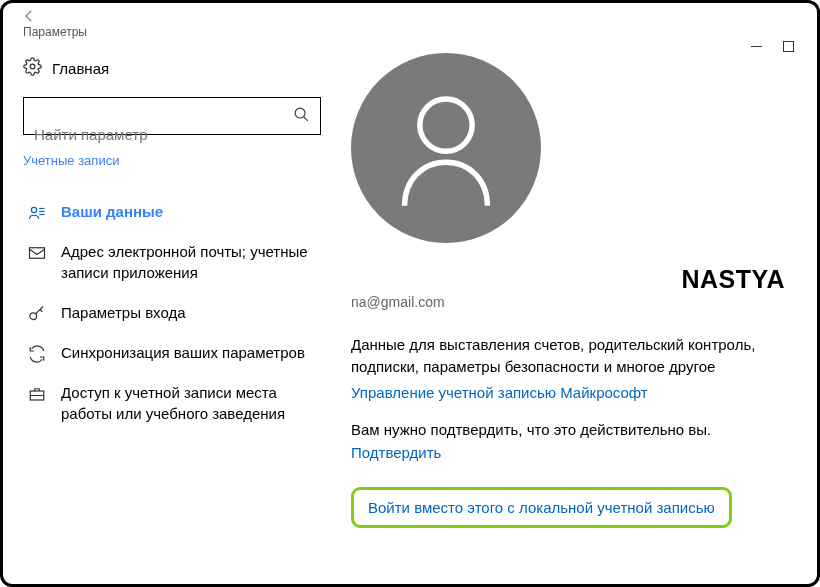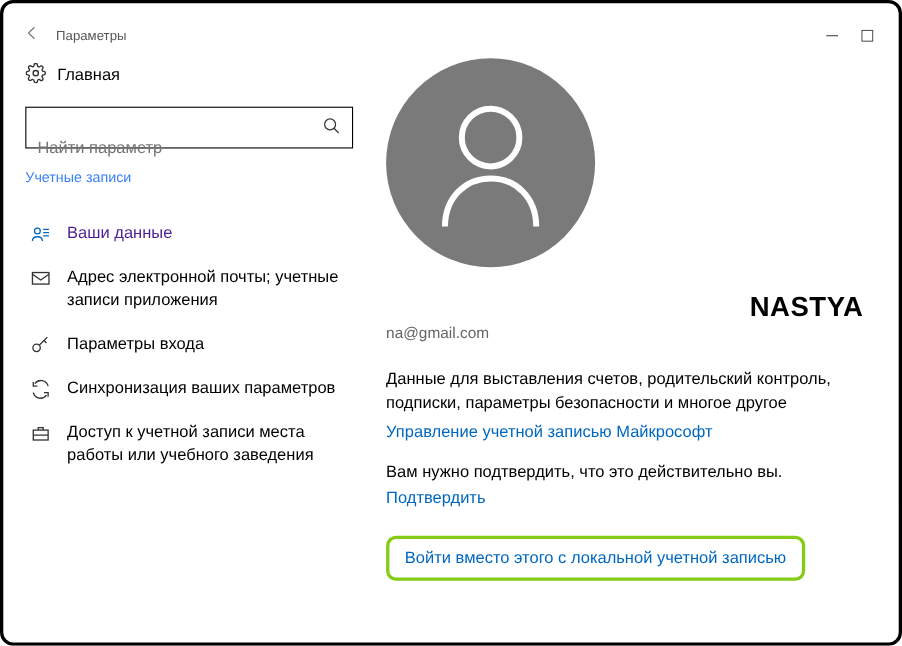--- a/index.html
+++ b/index.html
@@ -16,23 +16,24 @@
   .outer {
     border: 3px solid #000;
     border-radius: 12px;
     width: 820px;
     height: 587px;
     padding: 4px;
     position: relative;
   }
   .titlebar {
     display: flex;
-    align-items: flex-end;
+    align-items: flex-start;
     height: 32px;
     padding: 0 8px;
+    flex-direction: column;
   }
   .back-btn {
     width: 28px;
     display: flex;
     align-items: center;
     justify-content: center;
     color: #7a7a7a;
   }
   .title {
     color: #555;
@@ -102,21 +103,21 @@
     cursor: pointer;
   }
   .nav-item .nav-icon {
     width: 20px;
     min-width: 20px;
     padding-top: 2px;
     color: #333;
     display: flex;
     justify-content: center;
   }
-  .nav-item.active .nav-label { color: #4c1d95; }
+  .nav-item.active .nav-label { color: #3b82f6; font-weight: bold; }
   .nav-item.active .nav-icon { color: #0067c0; }
   .nav-label { line-height: 1.35; }
   .main {
     flex: 1;
     padding: 14px 28px 0 14px;
   }
   .avatar {
     width: 190px;
     height: 190px;
     border-radius: 50%;

